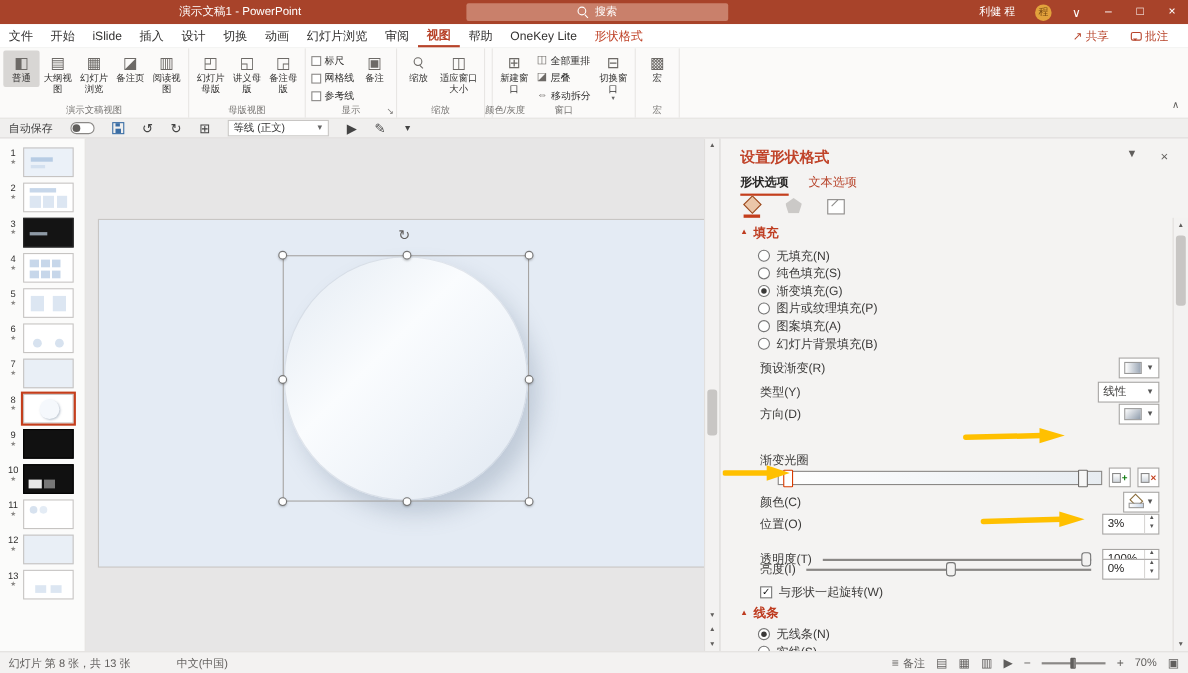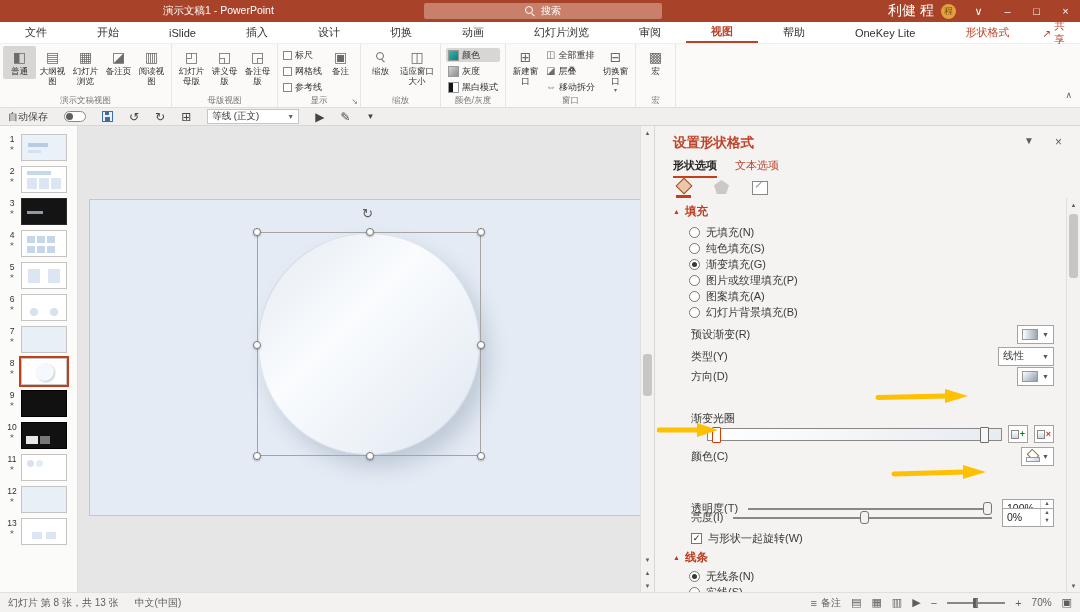--- a/index.html
+++ b/index.html
@@ -7,27 +7,27 @@
   body{position:relative;font-family:"Liberation Sans","DejaVu Sans",sans-serif;font-size:11px;color:#252423;background:#fff}
 
   
   .titlebar{position:absolute;left:0;top:0;right:0;height:22px;background:#A8432A;color:#fff}
   .tb-title{position:absolute;left:163px;top:4px;font-size:10.5px;white-space:nowrap}
   .tb-search{position:absolute;left:424px;top:3px;width:238px;height:16px;background:#C9806B;border-radius:2px;display:flex;align-items:center;justify-content:center;gap:6px;font-size:10px;color:#fff;cursor:text}
   .mag{width:10px;height:10px;position:relative;display:inline-block}
   .mag::before{content:"";position:absolute;left:0;top:0;width:6px;height:6px;border:1.4px solid currentColor;border-radius:50%}
   .mag::after{content:"";position:absolute;left:6.5px;top:6.5px;width:3.5px;height:1.4px;background:currentColor;transform:rotate(45deg);transform-origin:0 0}
   .tb-right{position:absolute;right:0;top:0;height:22px;display:flex;align-items:center}
-  .tb-user{font-size:14px;margin-right:7px}
+  .tb-user{font-size:10px;margin-right:18px}
   .avatar{width:15px;height:15px;border-radius:50%;background:#E2A23C;color:#7a4a12;font-size:9px;display:flex;align-items:center;justify-content:center;margin-right:8px}
   .wbtn{width:29px;height:22px;display:flex;align-items:center;justify-content:center;font-size:11px;color:#fff;cursor:default}
 
   
   .menubar{position:absolute;left:0;top:22px;right:0;height:22px;background:#fff;display:flex;align-items:stretch;border-bottom:1px solid #F0EFEE}
-  .mtab{padding:0 25px;display:flex;align-items:center;font-size:11px;color:#323130;cursor:default;white-space:nowrap}
+  .mtab{padding:0 8px;display:flex;align-items:center;font-size:11px;color:#323130;cursor:default;white-space:nowrap}
   .mtab.active{color:#B7432A;border-bottom:2.5px solid #B7432A;font-weight:bold}
   .mtab.context{color:#C0442A}
   .menubar-right{margin-left:auto;display:flex;align-items:center;gap:4px;padding-right:10px}
   .mr-btn{display:flex;align-items:center;gap:3px;font-size:10.5px;color:#B7432A;border:1px solid transparent;padding:1px 7px;border-radius:2px;cursor:default}
   .mr-btn .bub{width:10px;height:8px;border:1.3px solid #B7432A;border-radius:2px;position:relative}
   .mr-btn .bub::after{content:"";position:absolute;left:1px;bottom:-3.5px;border:2px solid transparent;border-top-color:#B7432A}
 
   
   .ribbon{position:absolute;left:0;top:44px;right:0;height:64px;background:#FBFAF9;border-bottom:1px solid #E1DFDD;display:flex}
   .rgroup{position:relative;display:flex;align-items:flex-start;padding:2px 3px 13px 3px;border-right:1px solid #E8E6E4}
@@ -146,21 +146,21 @@
   .stopbtn .pm{font-size:9px;font-weight:bold;line-height:1}
   .track{position:relative;flex:1;height:18px;margin:0 10px}
   .track::before{content:"";position:absolute;left:0;right:0;top:8.5px;height:2px;background:#8A8886}
   .sthumb{position:absolute;top:3px;width:9px;height:13px;border-radius:3px;background:#F3F2F1;border:1px solid #767676}
   .cbx{width:11px;height:11px;border:1px solid #767676;background:#fff;display:inline-flex;align-items:center;justify-content:center;font-size:9px;color:#111;flex:0 0 auto}
   .pscroll{position:absolute;right:0;top:72px;width:14px;bottom:0;background:#F3F2F1;border-left:1px solid #E1DFDD}
   .note-arrow{position:absolute;z-index:30}
 
   
   .statusbar{position:absolute;left:0;bottom:0;right:0;height:20px;background:#F3F2F1;border-top:1px solid #E1DFDD;display:flex;align-items:center;font-size:10px;color:#605E5C;padding:0 8px}
-  .sb-left{display:flex;gap:16px;align-items:flex-start}
+  .sb-left{display:flex;gap:42px;align-items:flex-start}
   .sb-right{margin-left:auto;display:flex;align-items:center;gap:10px}
   .sb-ic{font-size:11px;color:#605E5C;cursor:default}
   .zoomtrack{position:relative;width:58px;height:14px}
   .zoomtrack::before{content:"";position:absolute;left:0;right:0;top:6.5px;height:1.5px;background:#8A8886}
   .zoomtrack::after{content:"";position:absolute;left:50%;top:3px;width:1.5px;height:8px;background:#8A8886}
   .zthumb{position:absolute;left:45%;top:2px;width:5px;height:10px;background:#605E5C;border-radius:1px}
 </style>
 </head>
 <body>
 
@@ -279,34 +279,20 @@
         <span>缩放</span>
       </div>
     <div class="rbtn-lg wide">
         <span class="ric">◫</span>
         <span>适应窗口大小</span>
       </div>
     <span class="rgroup-label">缩放</span>
   </div>
 
   <div class="rgroup">
-    <div class="rcol">
-      <div class="rbtn-sm selected">
-          <span class="sw teal"></span>
-          <span>颜色</span>
-        </div>
-      <div class="rbtn-sm">
-          <span class="sw gray"></span>
-          <span>灰度</span>
-        </div>
-      <div class="rbtn-sm">
-          <span class="sw bw"></span>
-          <span>黑白模式</span>
-        </div>
-    </div>
     <span class="rgroup-label">颜色/灰度</span>
   </div>
 
   <div class="rgroup">
     <div class="rbtn-lg">
         <span class="ric">⊞</span>
         <span>新建窗口</span>
       </div>
     <div class="rcol">
       <div class="rbtn-sm">
@@ -572,20 +558,31 @@
 
   <div class="frow" style="top:320px">
     <span class="lbl">颜色(C)</span>
     <span class="grow"></span>
     <span class="dd">
         <span class="bucket"></span>
         <span class="car">▼</span>
       </span>
   </div>
 
+  <div class="frow" style="top:340px">
+    <span class="lbl">位置(O)</span>
+    <span class="grow"></span>
+    <span class="spin">
+        <span class="v">3%</span>
+        <span class="arr">
+          <span>▲</span>
+          <span>▼</span>
+        </span>
+      </span>
+  </div>
 
   <div class="frow" style="top:372px">
     <span class="lbl">透明度(T)</span>
     <span class="track">
         <span class="sthumb" style="right:0"></span>
       </span>
     <span class="spin">
         <span class="v">100%</span>
         <span class="arr">
           <span>▲</span>

